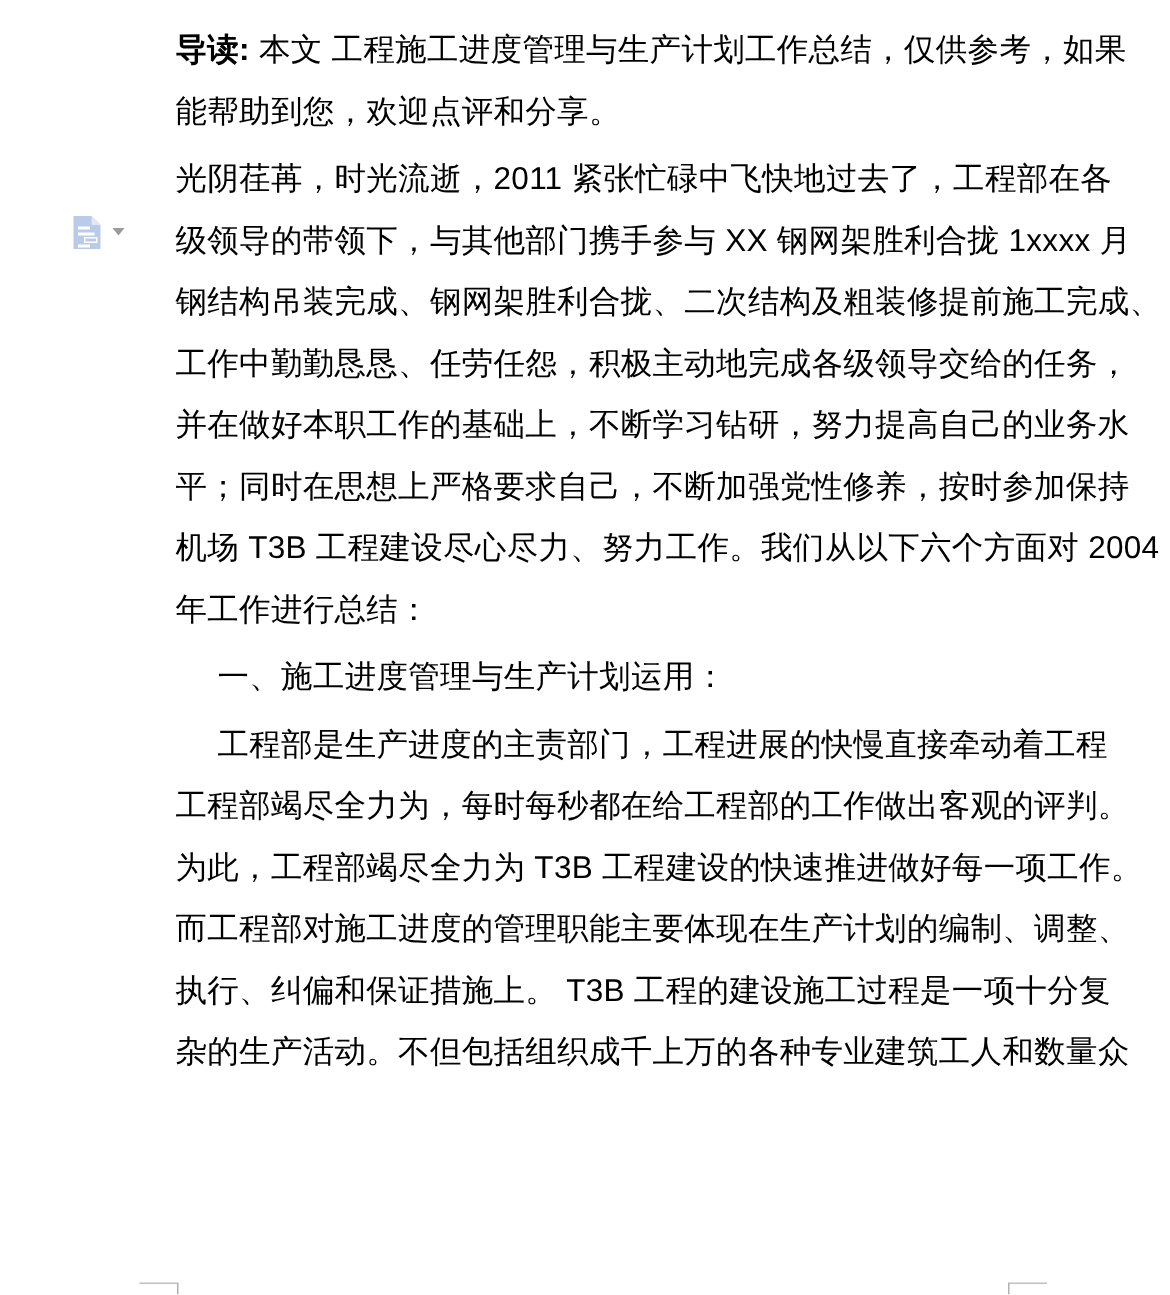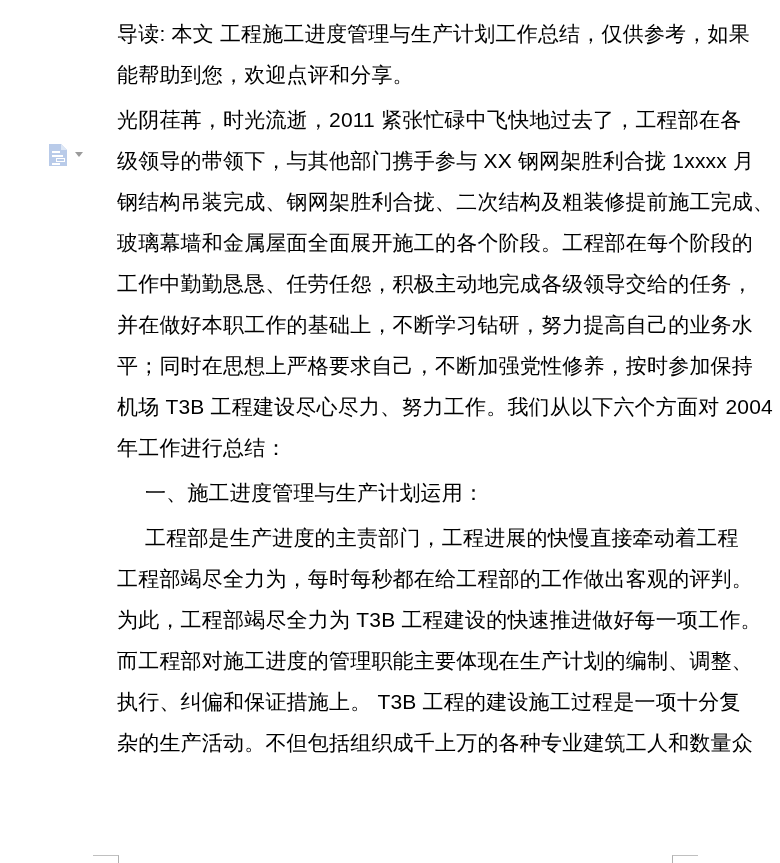--- a/index.html
+++ b/index.html
@@ -24,21 +24,21 @@
     font-size: 21px;
     line-height: 41px;
     letter-spacing: 0.2px;
   }
   .line {
     height: 41px;
     white-space: nowrap;
   }
   .line.indent { padding-left: 28px; }
   .line.para-start { margin-top: 4px; }
-  .line b { font-weight: normal; }
+  .line b { font-weight: bold; }
 
   
   .margin-widget {
     position: absolute;
     left: 47px;
     top: 143px;
     width: 40px;
     height: 26px;
     cursor: pointer;
   }
@@ -93,21 +93,20 @@
     </span>
     <span class="dropdown-arrow"></span>
   </div>
 
   <div class="text-col">
       <div class="line"><b>导读:</b> 本文 工程施工进度管理与生产计划工作总结，仅供参考，如果</div>
       <div class="line">能帮助到您，欢迎点评和分享。</div>
       <div class="line para-start">光阴荏苒，时光流逝，2011 紧张忙碌中飞快地过去了，工程部在各</div>
       <div class="line">级领导的带领下，与其他部门携手参与 XX 钢网架胜利合拢 1xxxx 月</div>
       <div class="line">钢结构吊装完成、钢网架胜利合拢、二次结构及粗装修提前施工完成、</div>
-      <div class="line">玻璃幕墙和金属屋面全面展开施工的各个阶段。工程部在每个阶段的</div>
       <div class="line">工作中勤勤恳恳、任劳任怨，积极主动地完成各级领导交给的任务，</div>
       <div class="line">并在做好本职工作的基础上，不断学习钻研，努力提高自己的业务水</div>
       <div class="line">平；同时在思想上严格要求自己，不断加强党性修养，按时参加保持</div>
       <div class="line">机场 T3B 工程建设尽心尽力、努力工作。我们从以下六个方面对 2004</div>
       <div class="line">年工作进行总结：</div>
       <div class="line indent para-start">一、施工进度管理与生产计划运用：</div>
       <div class="line indent para-start">工程部是生产进度的主责部门，工程进展的快慢直接牵动着工程</div>
       <div class="line">工程部竭尽全力为，每时每秒都在给工程部的工作做出客观的评判。</div>
       <div class="line">为此，工程部竭尽全力为 T3B 工程建设的快速推进做好每一项工作。</div>
       <div class="line">而工程部对施工进度的管理职能主要体现在生产计划的编制、调整、</div>

